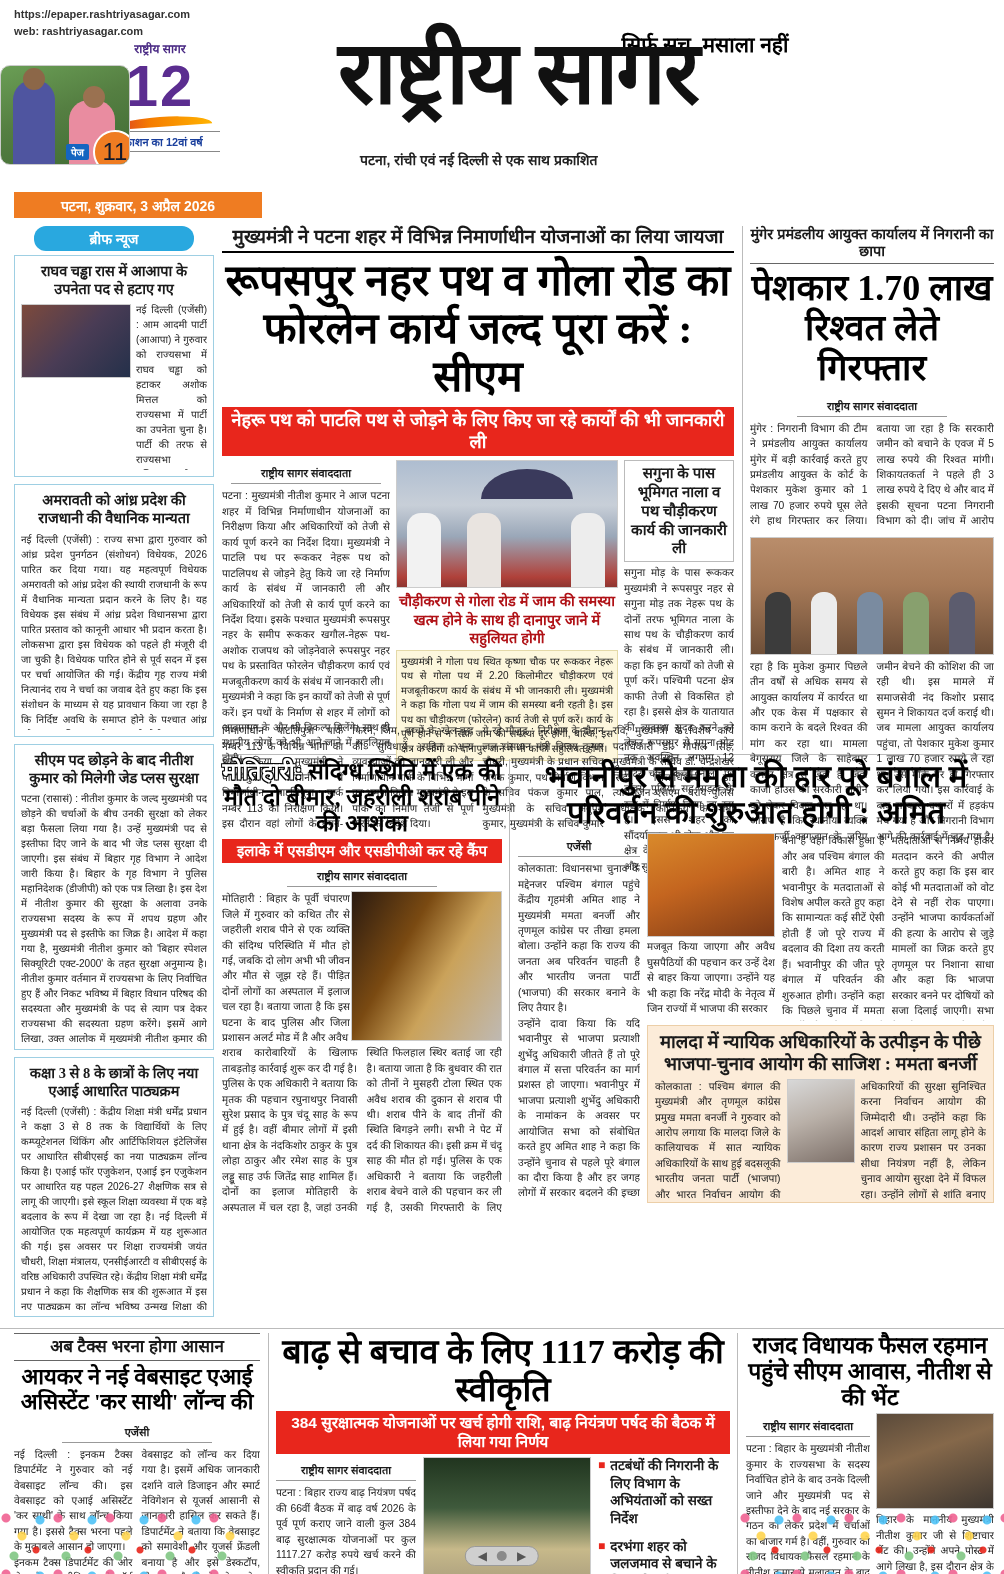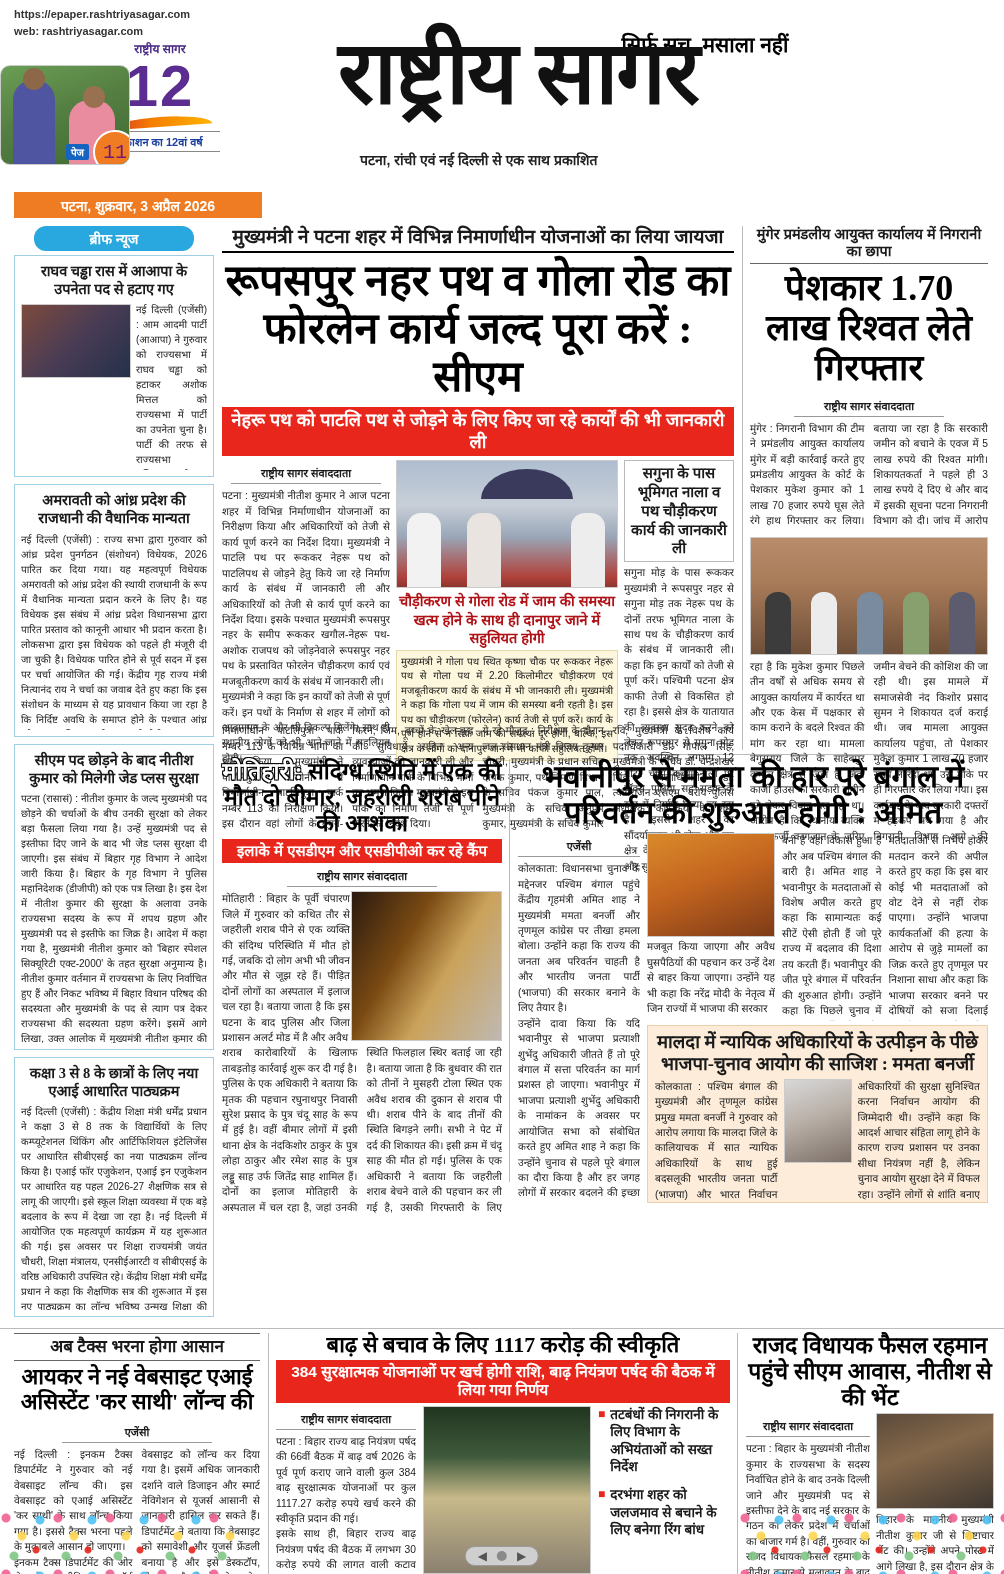--- a/index.html
+++ b/index.html
@@ -25,30 +25,30 @@
   .publine { position:absolute; left:360px; top:150px; font-size:14px; font-weight:bold; color:#222; }
   .hdr-photo { position:absolute; right:14px; top:26px; width:130px; height:100px; border-radius:10px;
     background:linear-gradient(160deg,#6a9e55 0%,#557f42 45%,#3f6b33 100%); overflow:hidden; }
   .hdr-photo .p1 { position:absolute; left:12px; top:14px; width:42px; height:110px; border-radius:20px 20px 4px 4px; background:#4f55a0; }
   .hdr-photo .p2 { position:absolute; right:14px; top:34px; width:46px; height:92px; border-radius:20px 20px 4px 4px; background:#e98ca0; }
   .hdr-photo .head1 { position:absolute; left:22px; top:2px; width:22px; height:22px; border-radius:50%; background:#8c6748; }
   .hdr-photo .head2 { position:absolute; right:24px; top:20px; width:22px; height:22px; border-radius:50%; background:#9a7150; }
   .page-tag { position:absolute; right:40px; bottom:4px; background:#1565c0; color:#fff; font-size:10px; font-weight:bold; padding:1px 5px; border-radius:2px; }
   .page-fwd { position:absolute; right:18px; bottom:2px; color:#29a8df; font-size:14px; font-weight:bold; }
   .page-badge { position:absolute; right:-8px; bottom:-10px; width:44px; height:44px; border-radius:50%;
-    background:#ef7c22; border:2px solid #fff; color:#701a75; font-size:20px; font-family:Liberation Mono, monospace;
+    background:#ef7c22; border:2px solid #fff; color:#0f172a; font-size:24px; font-family:Liberation Sans, sans-serif;
     display:flex; align-items:center; justify-content:center; }
 
   
   .datebar { margin:0 14px; height:26px; display:flex; font-weight:bold; color:#fff; }
   .datebar .left { background:#ef7c22; width:248px; display:flex; align-items:center; justify-content:center; font-size:14px; }
   .datebar .right { background:#1b76c4; flex:1; display:flex; align-items:center; gap:22px; padding-left:24px; font-size:12.5px; }
 
   
-  .wrap { display:flex; gap:8px; padding:8px 16px 0 14px; }
+  .wrap { display:flex; gap:8px; padding:8px 10px 0 14px; }
   .col-brief { width:200px; flex:none; }
   .col-rest { flex:1; min-width:0; }
   .band-top { display:flex; gap:8px; height:524px; }
   .lead { width:512px; flex:none; }
   .peshkar { flex:1; min-width:0; border-left:1px solid #bbb; padding-left:7px; }
   .band-mid { display:flex; gap:8px; height:428px; margin-top:4px; border-top:1px solid #bbb; padding-top:4px; }
   .motihari { width:288px; flex:none; border-right:1px solid #bbb; padding-right:7px; }
   .bhawani { flex:1; min-width:0; }
   .band-bot { display:flex; gap:8px; padding:4px 10px 0 14px; height:352px; border-top:1px solid #bbb; margin-top:4px; }
   .tax { width:246px; flex:none; }
@@ -122,21 +122,21 @@
   .malda h4 { font-size:18.5px; text-align:center; line-height:1.2; font-family:"Liberation Serif",serif; margin-bottom:3px; }
   .malda-row { display:flex; gap:6px; }
   .malda-photo { width:68px; height:84px; flex:none; background:linear-gradient(160deg,#d8d8d8 0%,#b9b0a8 45%,#7c6f68 100%); }
 
   
   .tax .kick { font-size:17px; border-top:1px solid #666; border-bottom:1px solid #666; padding:3px 0; }
   .tax .hl { font-size:22px; padding:4px 0; }
   .tax-b { height:246px; }
 
   
-  .flood .hl { font-size:22px; }
+  .flood .hl { font-size:34px; }
   .flood .strip { font-size:15.5px; margin-top:2px; }
   .flood-row { display:flex; gap:7px; margin-top:3px; height:168px; }
   .flood-c1 { width:140px; flex:none; }
   .flood-photo { width:168px; flex:none; background:linear-gradient(180deg,#21351f 0%,#3f5a3c 30%,#c7b98a 55%,#8a8070 100%); }
   .flood-bullets { flex:1; min-width:0; }
   .bullet { display:flex; gap:5px; font-weight:bold; font-size:13.5px; line-height:1.3; margin-bottom:10px; }
   .bullet .sq { color:#e8261c; font-size:12px; line-height:1.4; }
 
   
   .rjd .hl { font-size:23px; }

